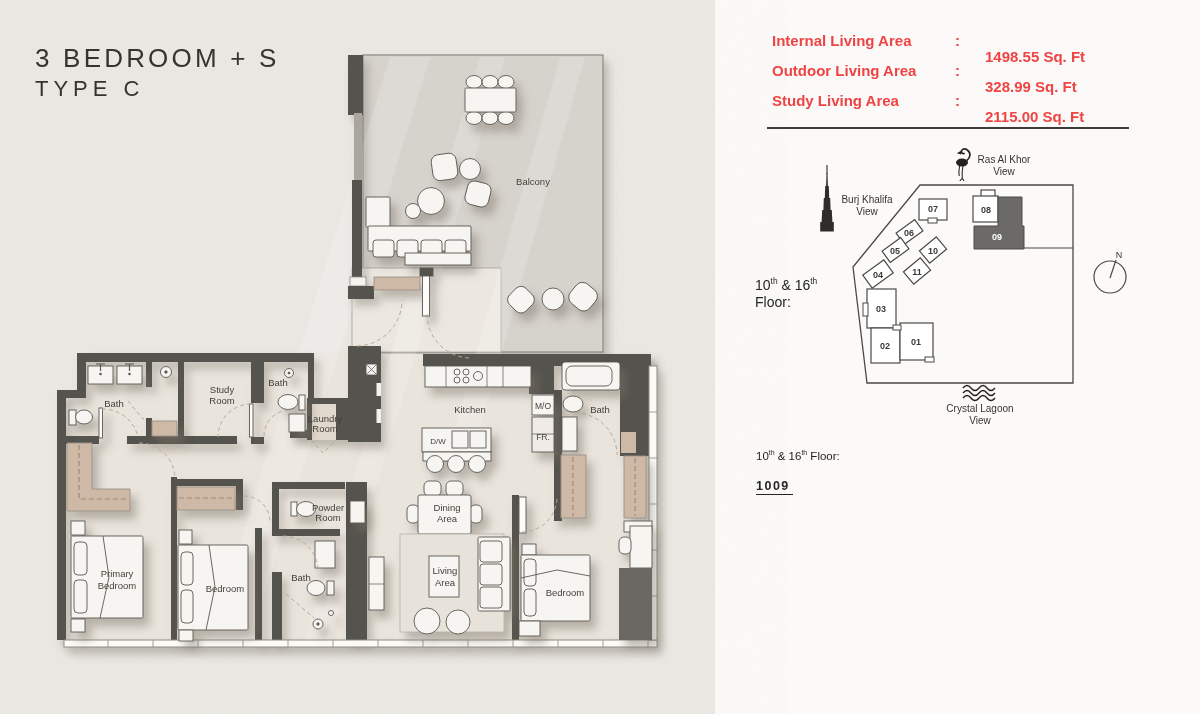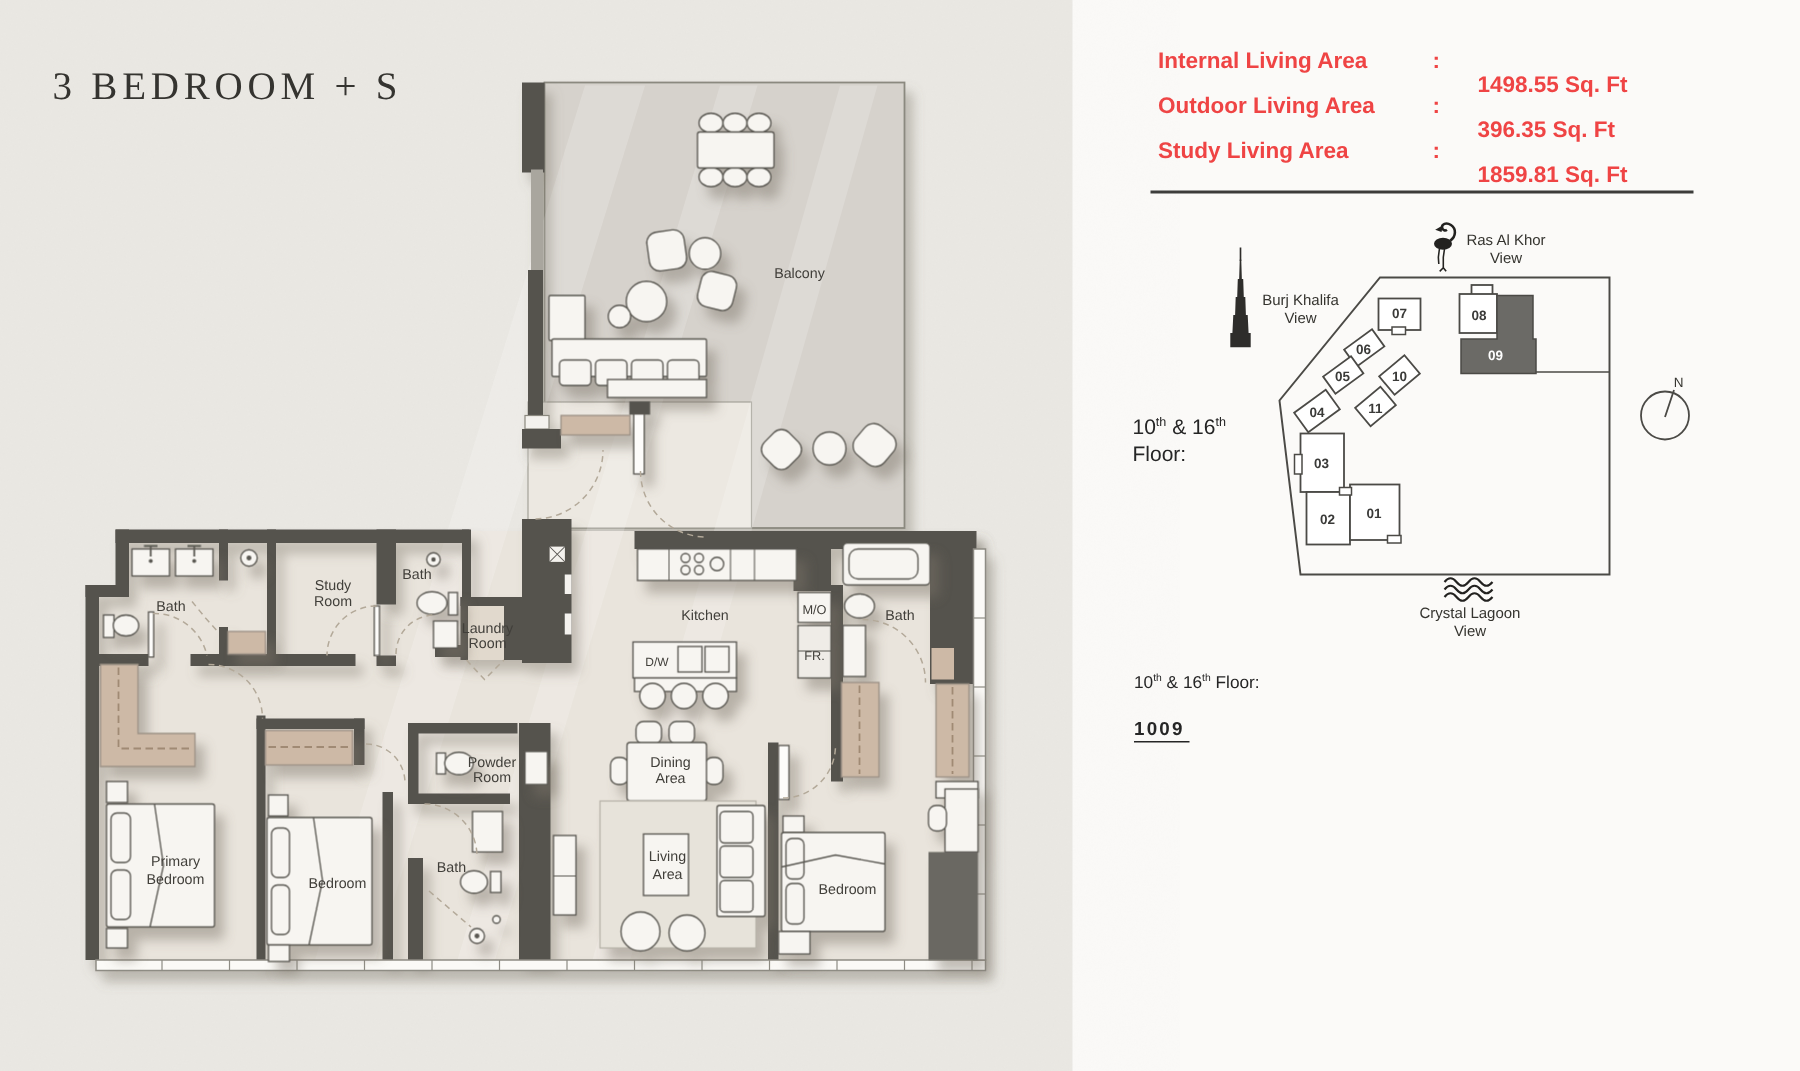--- a/index.html
+++ b/index.html
@@ -1,44 +1,45 @@
 <!DOCTYPE html>
 <html><head>
 <meta charset="utf-8">
 <style>
   html,body{margin:0;padding:0;}
   body{width:1200px;height:714px;overflow:hidden;position:relative;font-family:"Liberation Sans",sans-serif;background:#fbfaf8;}
   #leftbg{position:absolute;left:0;top:0;width:715px;height:714px;background:#eae8e3;}
-  #title{position:absolute;left:35px;top:43px;color:#33322e;font-family:Liberation Serif, serif;}
+  #title{position:absolute;left:35px;top:43px;color:#33322e;}
   #title .l1{font-size:26px;letter-spacing:3.2px;font-weight:400;}
   #title .l2{font-size:22px;letter-spacing:5px;font-weight:400;margin-top:2px;}
   #areas{position:absolute;left:772px;top:26px;color:#ef4444;font-size:15px;}
   #areas .row{height:30px;line-height:30px;position:relative;width:360px;}
   #areas .lab{font-weight:bold;}
   #areas .col{position:absolute;left:183px;top:0;font-weight:bold;}
   #areas .val{position:absolute;left:213px;top:16px;font-weight:bold;}
   #rule{position:absolute;left:767px;top:127px;width:362px;height:2px;background:#3c3c3a;}
   #floor1{position:absolute;left:755px;top:273px;color:#242424;font-size:14px;line-height:17px;font-weight:500;}
   #floor2{position:absolute;left:756px;top:449px;color:#242424;font-size:11.5px;}
   #floor2 b{display:inline-block;margin-top:17px;font-size:12.5px;letter-spacing:1.5px;border-bottom:1.5px solid #242424;padding:0 3px 1px 0;}
   sup{font-size:60%;vertical-align:super;}
 </style>
 </head>
 <body>
 
 <div id="leftbg"></div>
 
 <div id="title">
     <div class="l1">3 BEDROOM + S</div>
+    <div class="l2">TYPE C</div>
   </div>
 
 <div id="areas">
   <div class="row"><span class="lab">Internal Living Area</span><span class="col b">:</span><span class="val">1498.55 Sq. Ft</span></div>
-  <div class="row"><span class="lab">Outdoor Living Area</span><span class="col b">:</span><span class="val">396.35 Sq. Ft</span></div>
-  <div class="row"><span class="lab">Study Living Area</span><span class="col b">:</span><span class="val">1859.81 Sq. Ft</span></div>
+  <div class="row"><span class="lab">Outdoor Living Area</span><span class="col b">:</span><span class="val">328.99 Sq. Ft</span></div>
+  <div class="row"><span class="lab">Study Living Area</span><span class="col b">:</span><span class="val">2115.00 Sq. Ft</span></div>
 </div>
 
 <div id="rule"></div>
 
 <div id="floor1">10<sup>th</sup> &amp; 16<sup>th</sup><br>Floor:</div>
 
 <div id="floor2">10<sup>th</sup> &amp; 16<sup>th</sup> Floor:<br><b>1009</b></div>
 <svg id="plan" width="1200" height="714" viewBox="0 0 1200 714" style="position:absolute;left:0;top:0;">
 <defs>
   <filter id="fshadow" x="-30%" y="-30%" width="180%" height="180%">

